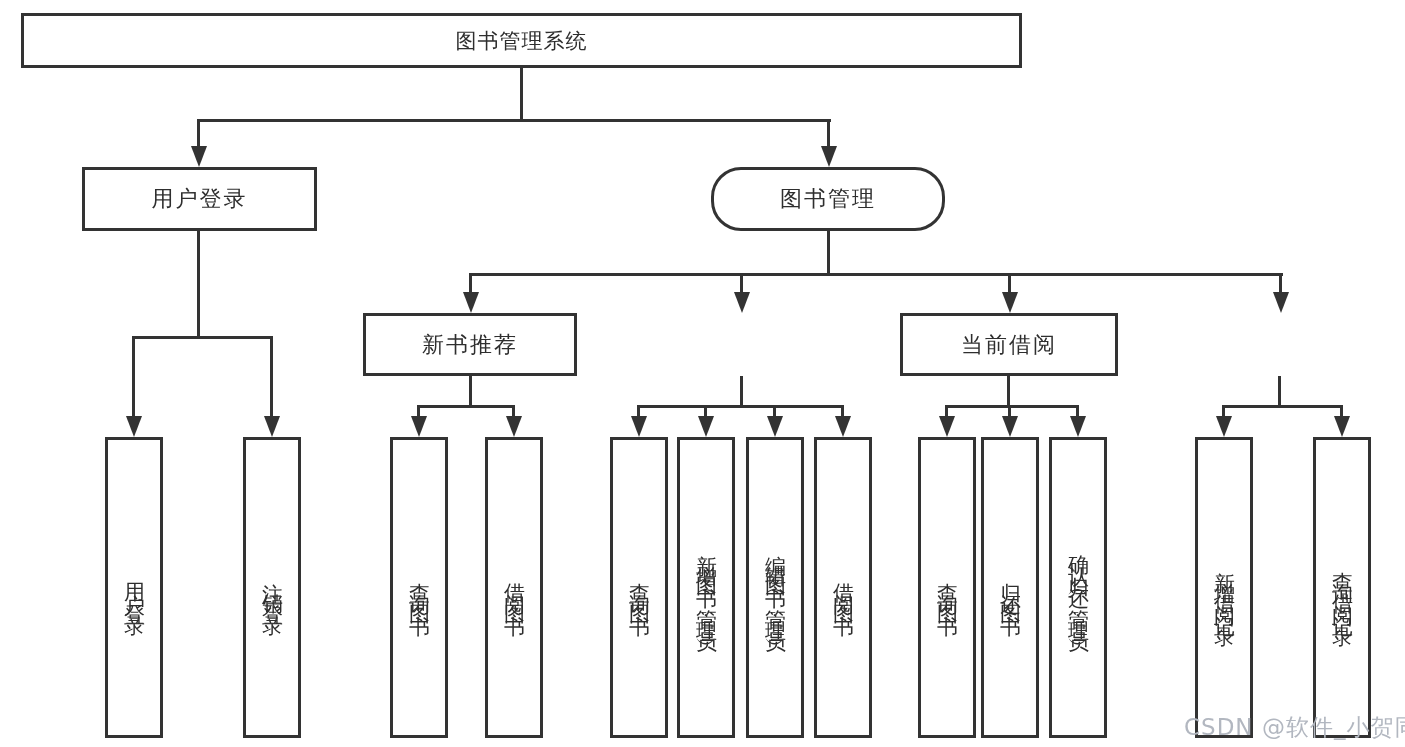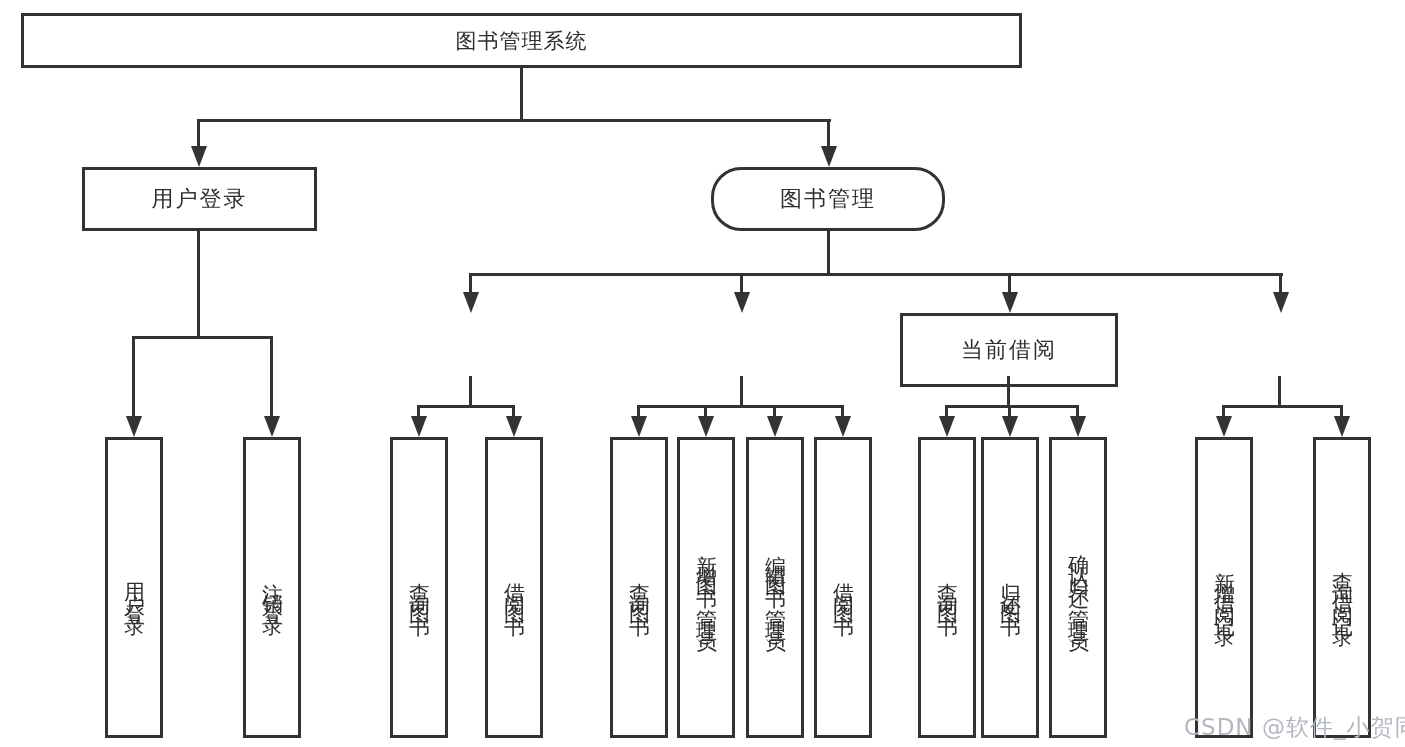--- a/index.html
+++ b/index.html
@@ -80,21 +80,24 @@
   <div class="hline" style="left:469px;top:273px;width:814px;"></div>
   <div class="vline" style="left:469px;top:273px;height:22px;"></div>
   <div class="arrow" style="left:463px;top:292px;"></div>
   <div class="vline" style="left:740px;top:273px;height:22px;"></div>
   <div class="arrow" style="left:734px;top:292px;"></div>
   <div class="vline" style="left:1008px;top:273px;height:22px;"></div>
   <div class="arrow" style="left:1002px;top:292px;"></div>
   <div class="vline" style="left:1279px;top:273px;height:22px;"></div>
   <div class="arrow" style="left:1273px;top:292px;"></div>
 
-  <div class="box h" style="left:900px;top:313px;width:218px;height:74px;">
+  <div class="box h" style="left:363px;top:313px;width:214px;height:63px;">
+    <span>新书推荐</span>
+  </div>
+  <div class="box h" style="left:900px;top:313px;width:218px;height:63px;">
     <span>当前借阅</span>
   </div>
 
   <div class="vline" style="left:469px;top:376px;height:32px;"></div>
   <div class="hline" style="left:417px;top:405px;width:98px;"></div>
   <div class="vline" style="left:417px;top:405px;height:14px;"></div>
   <div class="arrow" style="left:411px;top:416px;"></div>
   <div class="vline" style="left:512px;top:405px;height:14px;"></div>
   <div class="arrow" style="left:506px;top:416px;"></div>
 

